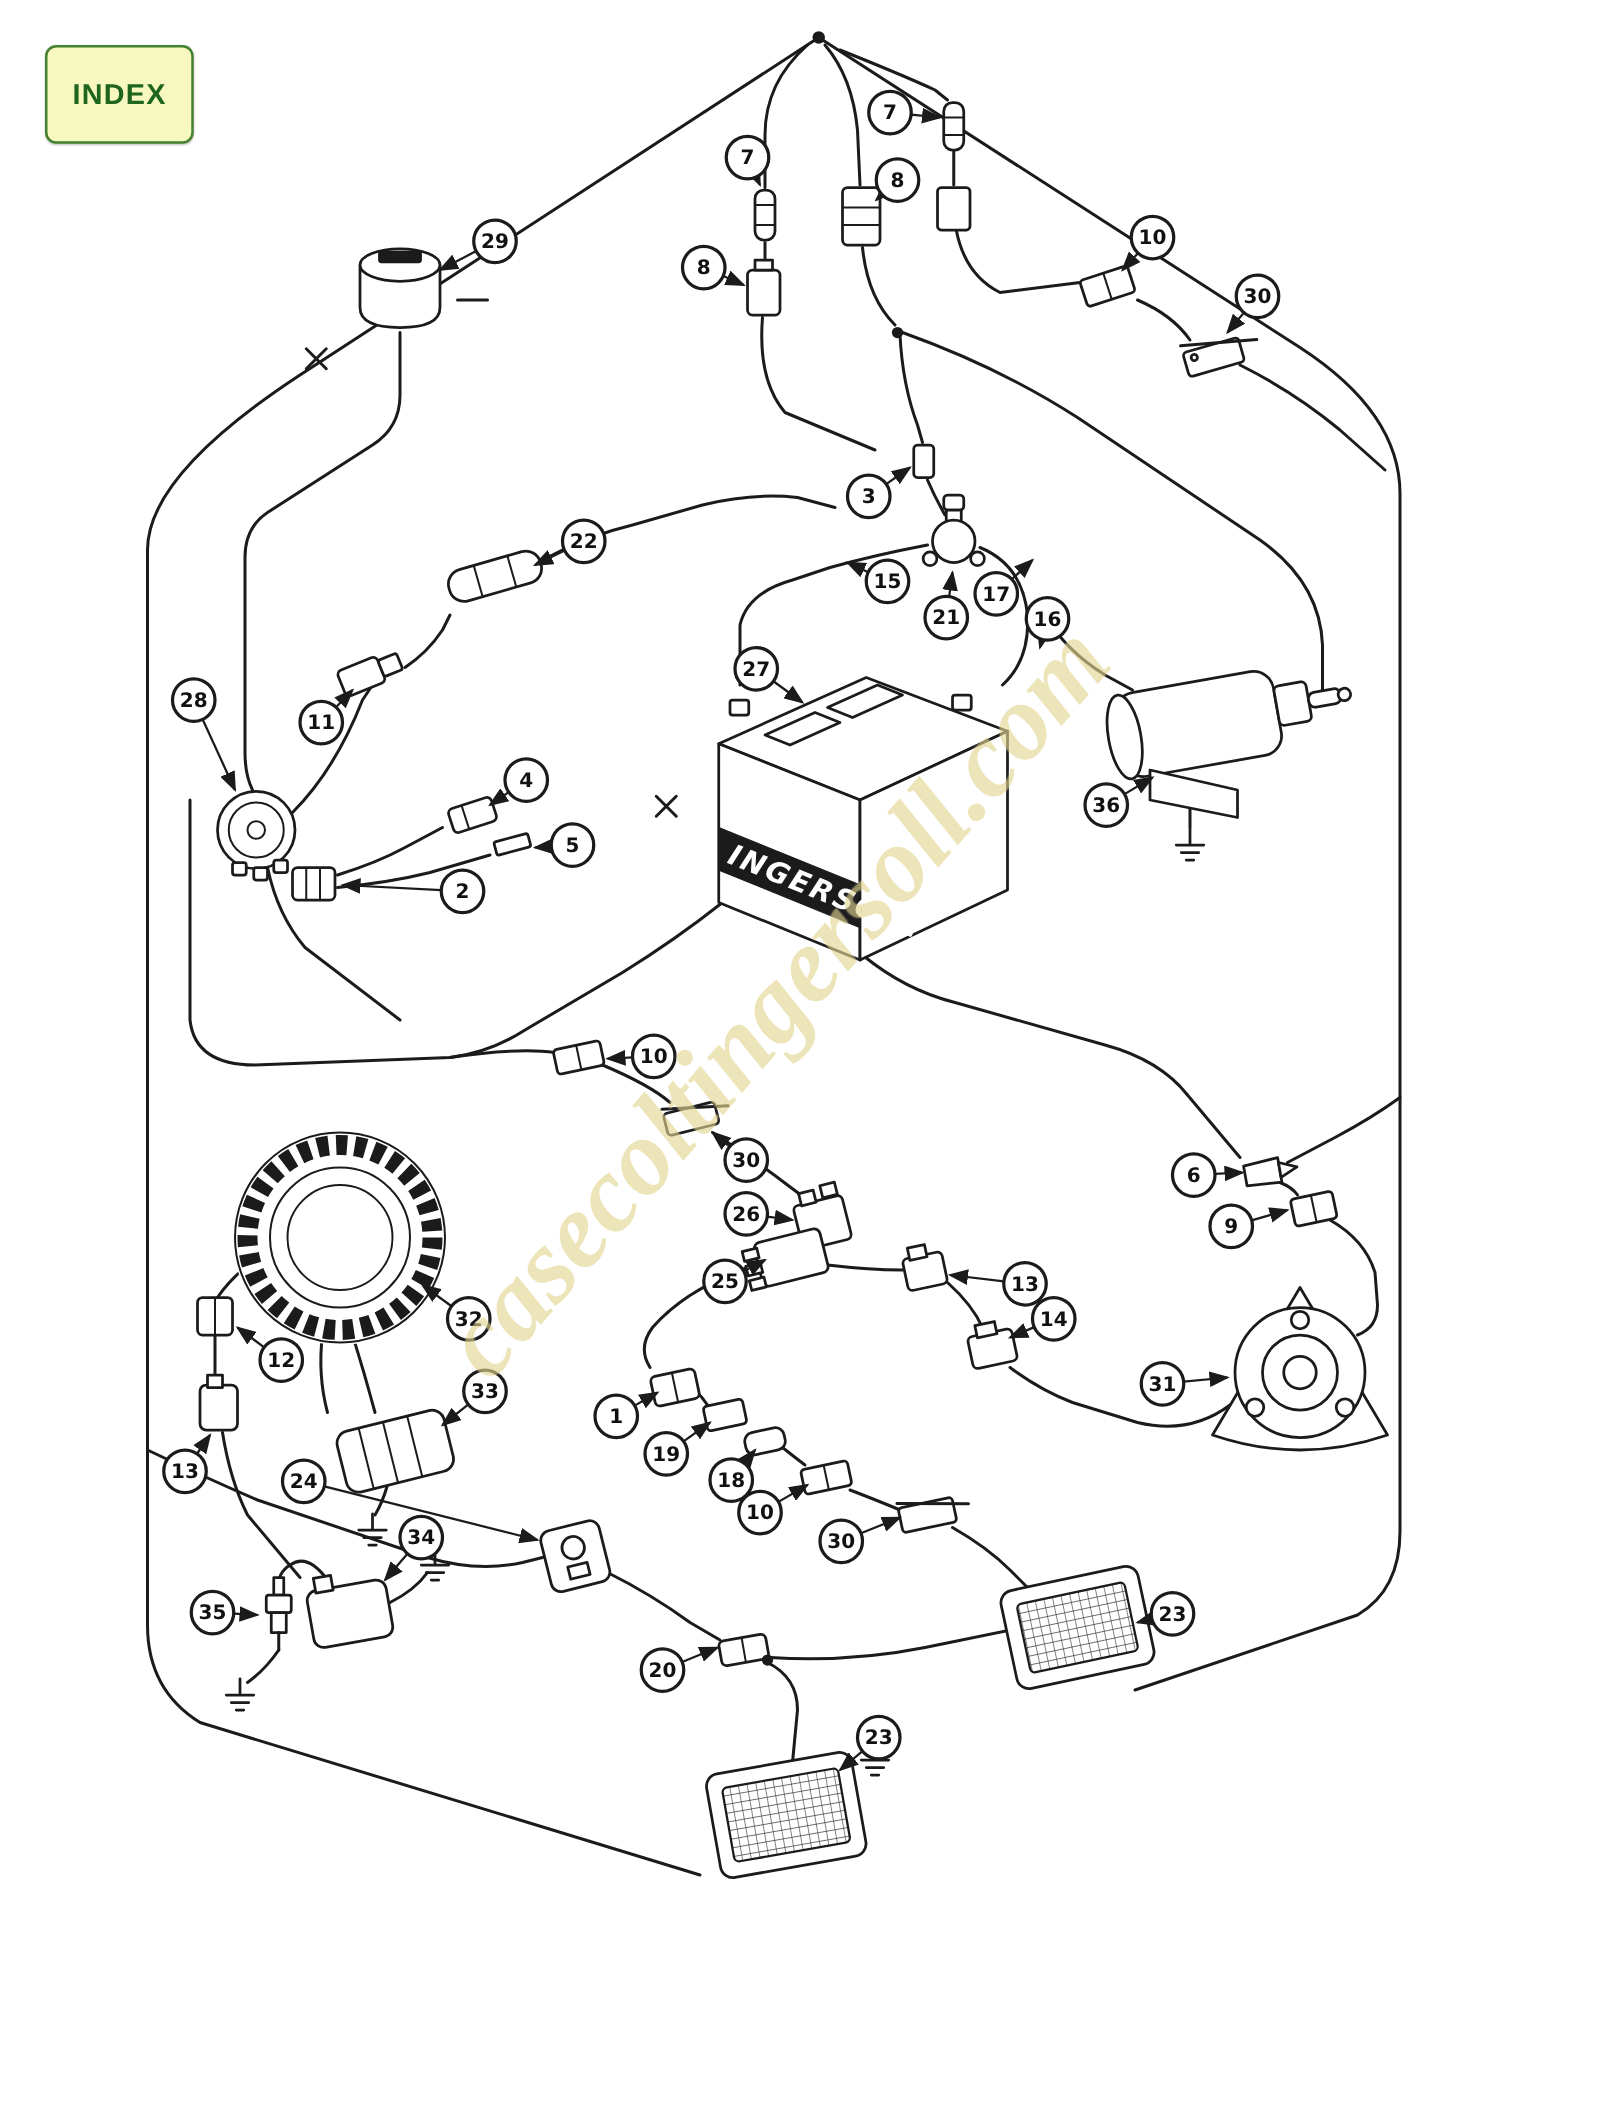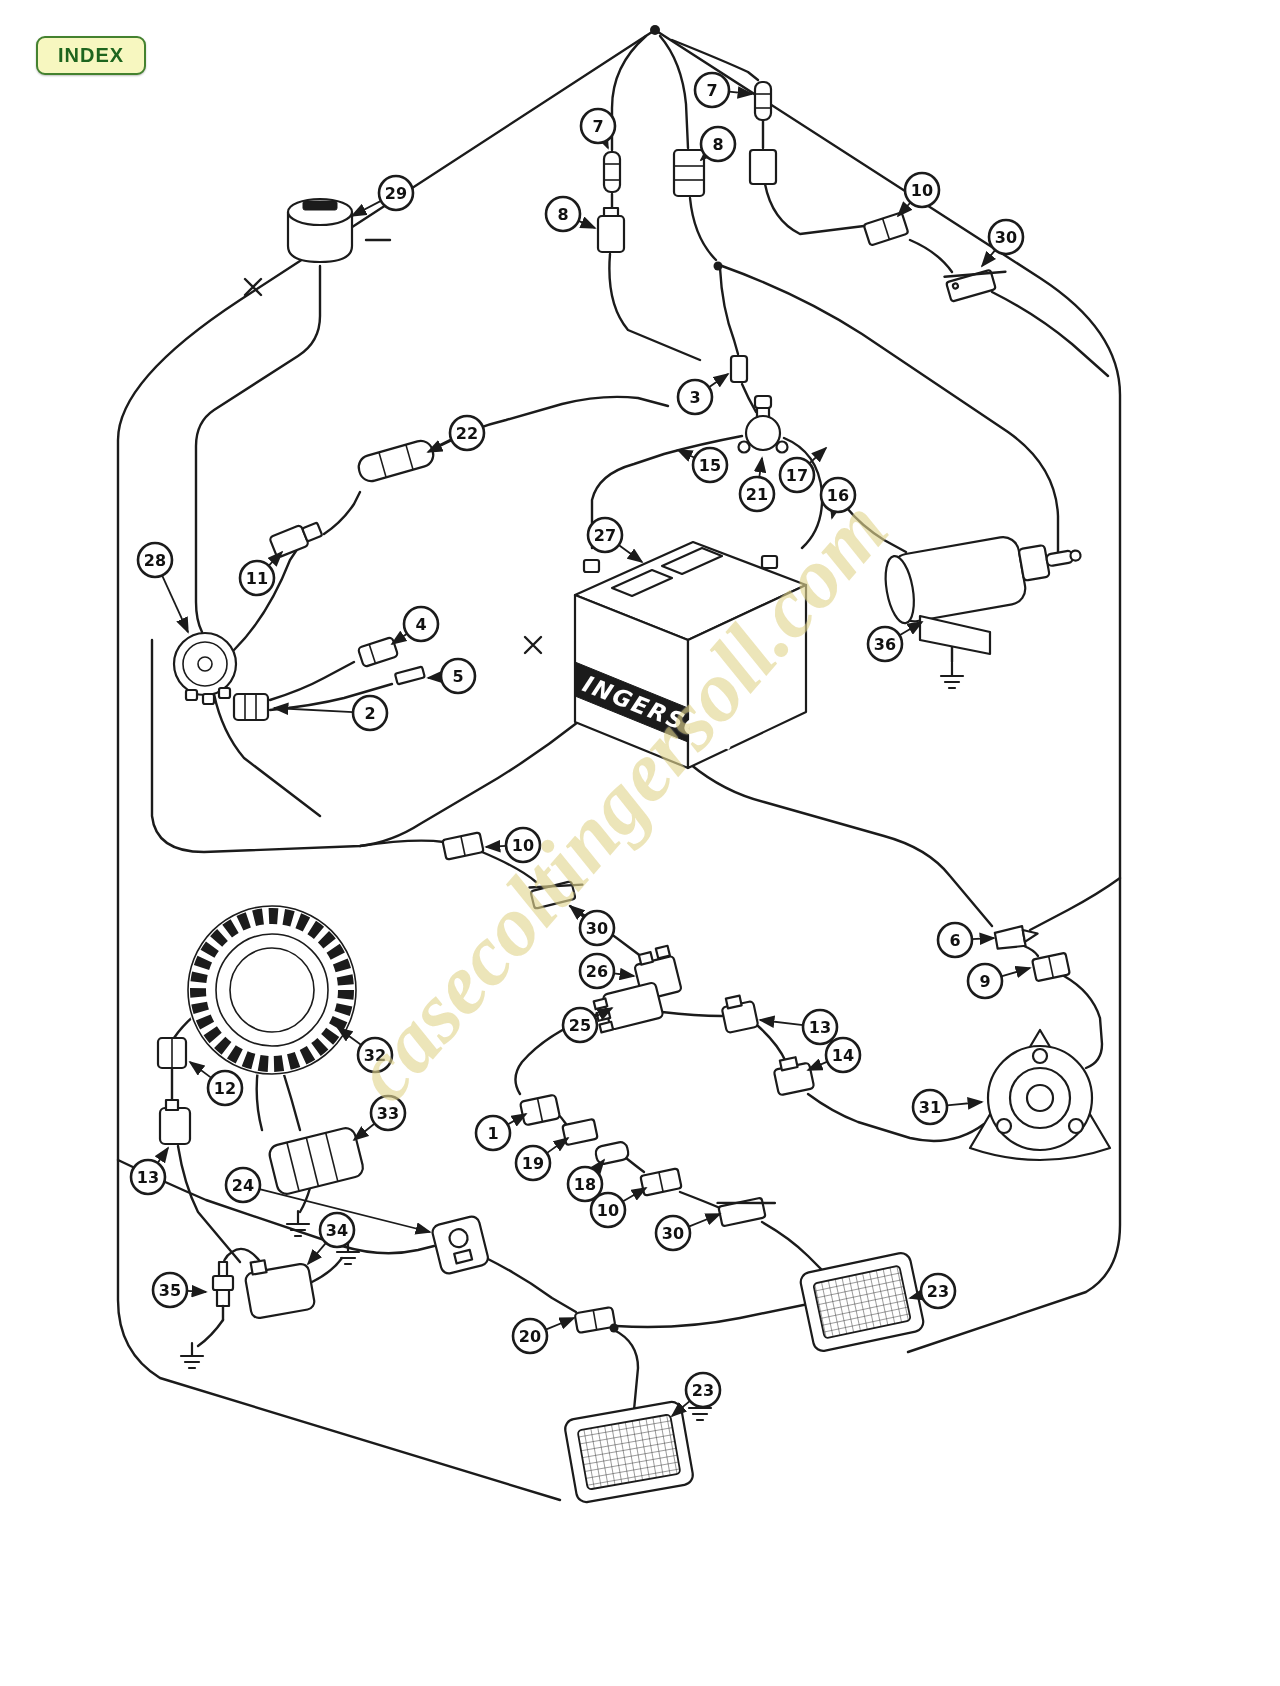--- a/index.html
+++ b/index.html
@@ -3,23 +3,23 @@
 <meta charset="utf-8">
 <style>
   html,body{margin:0;padding:0;background:#fff;}
   .stage{
     position:relative;width:1280px;height:1686px;background:#fff;overflow:hidden;
     font-family:"DejaVu Sans","Liberation Sans",sans-serif;
   }
   .stage svg{position:absolute;left:0;top:0;}
   .index-btn{
     position:absolute;left:36px;top:36px;z-index:30;
-    padding:6px 20px;border:2px solid var(--index-border,#44822f);border-radius:9px;
+    padding:24px 20px;border:2px solid var(--index-border,#44822f);border-radius:9px;
     background:var(--index-bg,#f7f7c0);
-    color:var(--index-text,#1e651e);font-weight:bold;font-size:20px;letter-spacing:1px;
+    color:var(--index-text,#1e651e);font-weight:bold;font-size:23px;letter-spacing:1px;
     box-shadow:0 1px 2px rgba(0,0,0,0.25);cursor:pointer;
   }
   .watermark{
     position:absolute;left:90px;top:330px;width:1060px;height:940px;z-index:20;
     display:flex;align-items:center;justify-content:center;
     transform:rotate(-49deg);
     font-family:"Liberation Serif","DejaVu Serif",serif;
     font-style:italic;font-weight:bold;font-size:86px;white-space:nowrap;
     color:var(--watermark,rgba(216,201,100,0.55));
     opacity:0.75;

